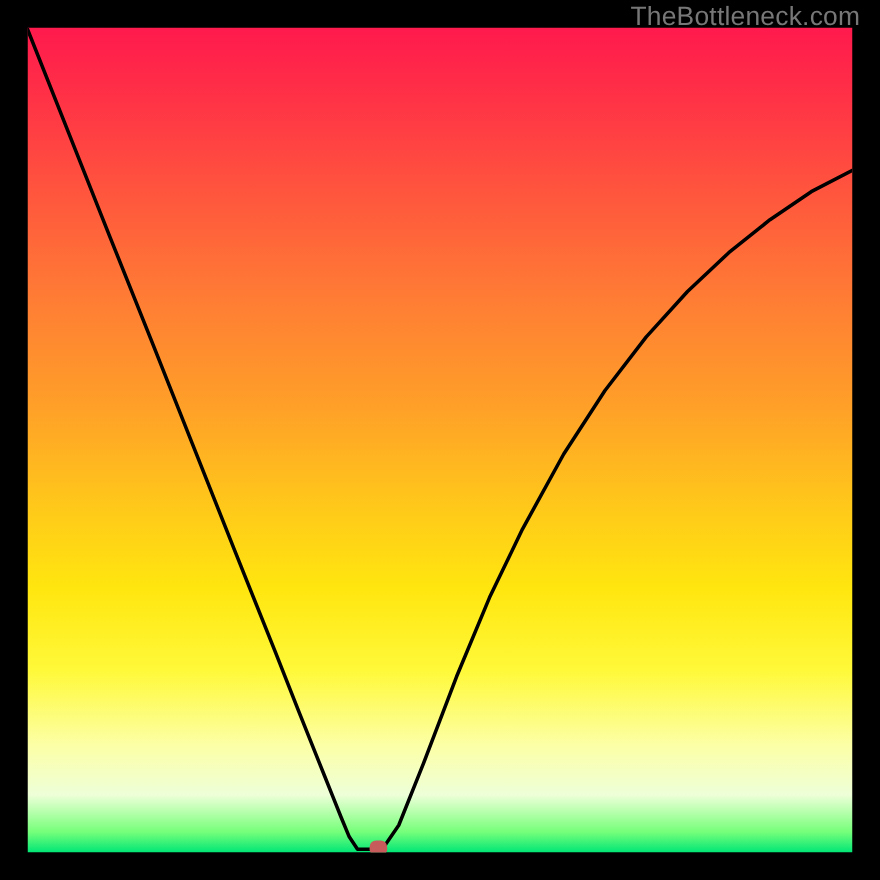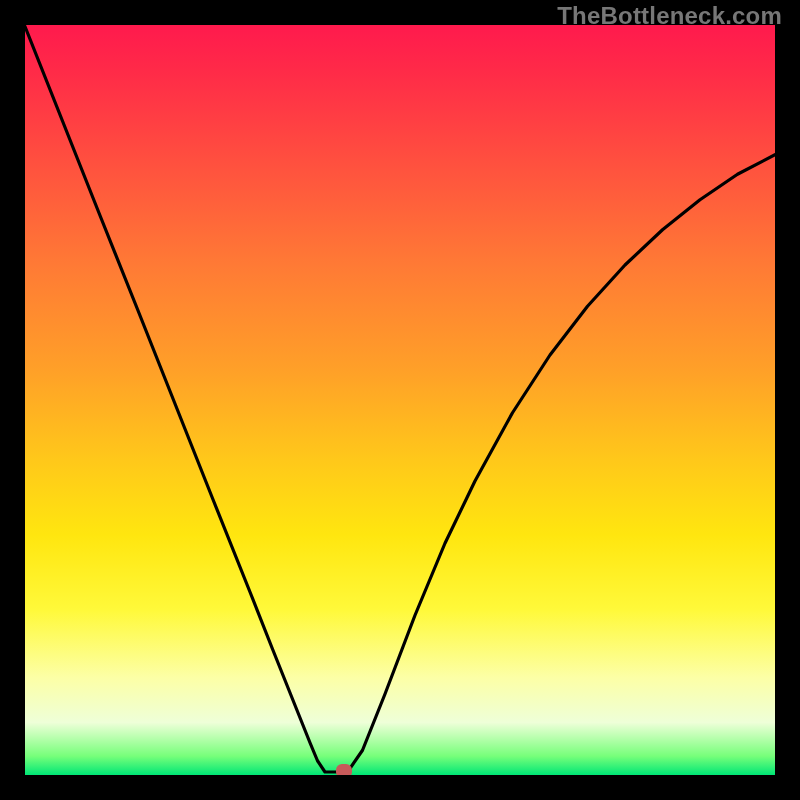--- a/index.html
+++ b/index.html
@@ -15,21 +15,21 @@
     position: relative;
     width: 800px;
     height: 800px;
     background: #000;
   }
   .watermark {
     position: absolute;
     top: 2px;
     right: 18px;
     font-size: 24px;
-    font-weight: 700;
+    font-weight: 400;
     color: #777;
     letter-spacing: 0.2px;
     z-index: 5;
   }
   .plot {
     position: absolute;
     left: 25px;
     top: 25px;
     width: 750px;
     height: 750px;

